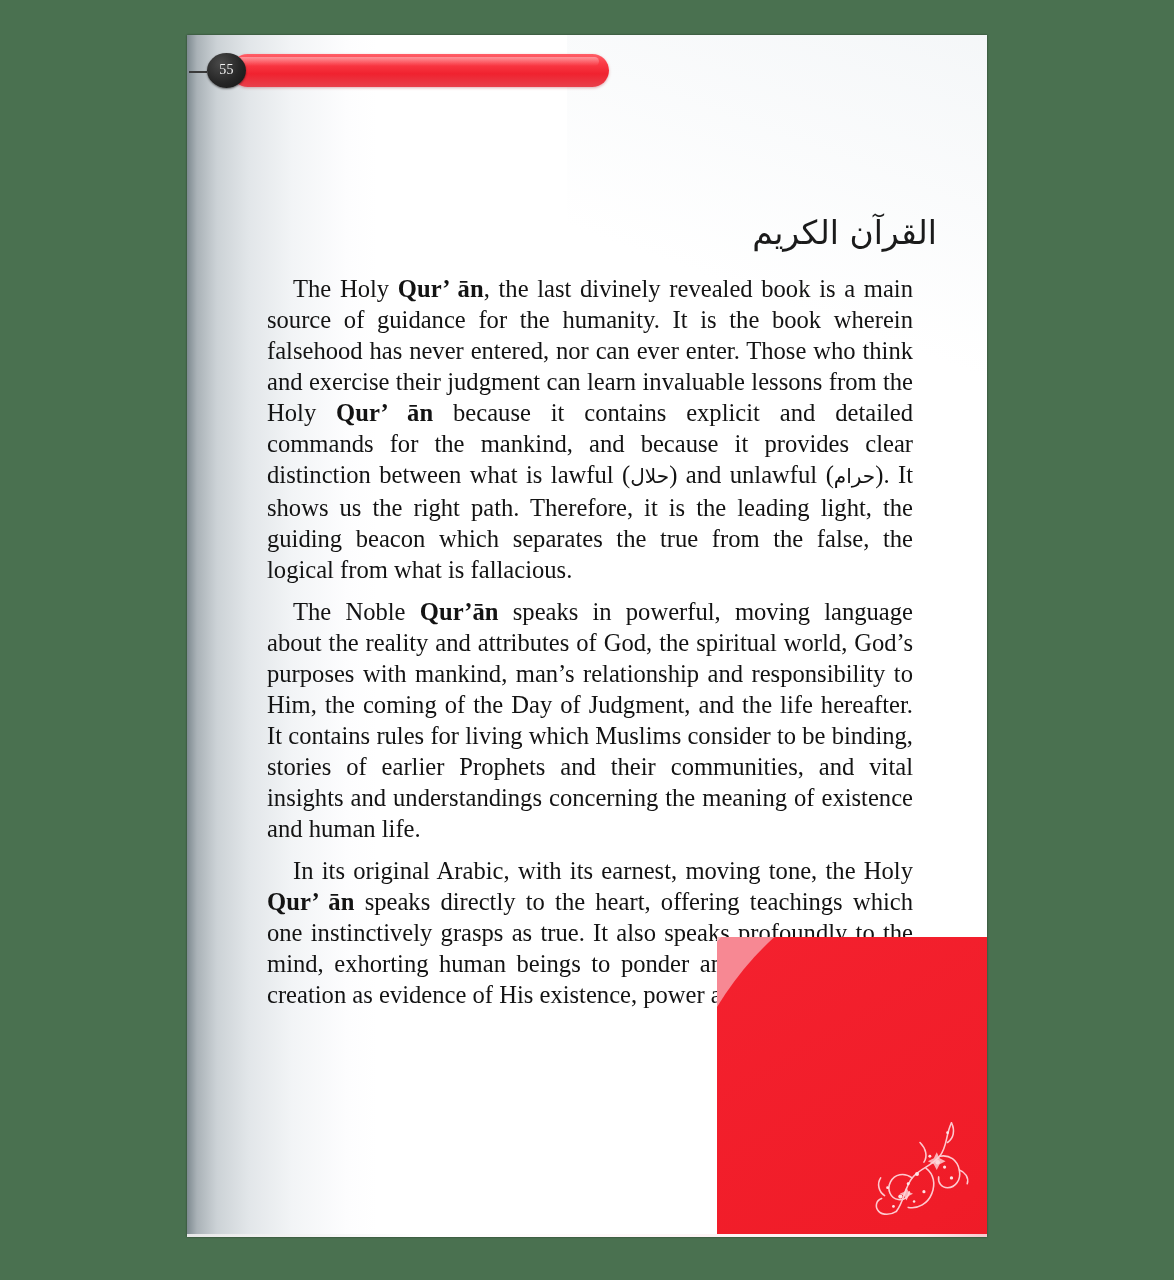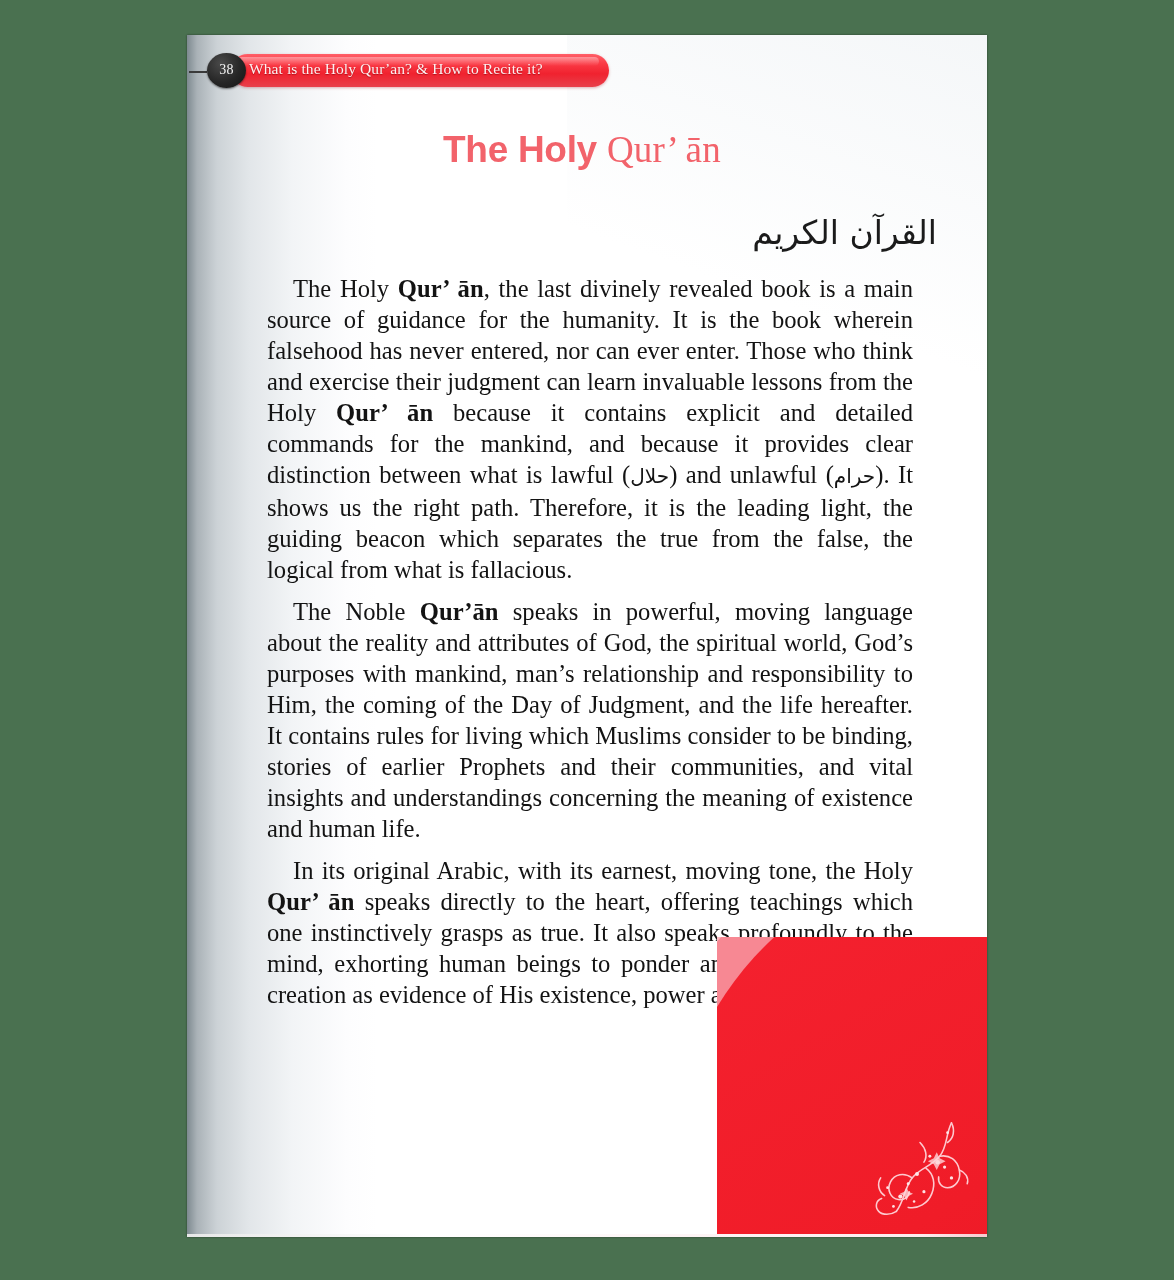--- a/index.html
+++ b/index.html
@@ -235,29 +235,25 @@
 <body>
 
 <div class="page">
 
   <div class="gutter-shadow"></div>
   <div class="paper-sheen"></div>
 
   <div class="header-banner">
     <div class="badge-tail"></div>
     <div class="banner-pill"></div>
-    <div class="banner-text">What is the Holy Qur’an? &amp; How to Recite it?</div>
     <div class="page-badge">
-      <span>38</span>
+      <span>55</span>
     </div>
   </div>
 
-  <div class="title-en">
-    <span class="t-sans">The Holy </span><span class="t-serif">Qur’ ān</span>
-  </div>
 
   <div class="title-ar">القرآن الكريم</div>
 
   <div class="body-text" id="body-text">
       <p>The Holy <span class="qword">Qur’ ān</span>, the last divinely revealed book is a main source of guidance for  the humanity. It is the book wherein falsehood has never entered, nor can ever enter. Those who think and exercise their judgment can learn invaluable lessons from the Holy <span class="qword">Qur’ ān</span> because it contains explicit and detailed commands for the mankind, and because it provides clear distinction between what is lawful (<span class="ar-inline">حلال</span>) and unlawful (<span class="ar-inline">حرام</span>). It shows us the right path. Therefore, it is the leading light, the guiding beacon which separates the true from the false, the logical from what is fallacious.</p>
       <p>The Noble <span class="qword">Qur’ān</span> speaks in powerful, moving language about the reality and attributes of God, the spiritual world, God’s purposes with mankind, man’s relationship and responsibility to Him, the coming of the Day of Judgment, and the life hereafter. It contains rules for living which Muslims consider to be binding, stories of earlier Prophets and their communities, and vital insights and understandings concerning the meaning of existence and human life.</p>
       <p>In its original Arabic, with its earnest, moving tone, the Holy <span class="qword">Qur’ ān</span> speaks directly to the heart, offering teachings which one instinctively grasps as true. It also speaks profoundly to the mind, exhorting human beings to ponder and reflect on God’s creation as evidence of His existence, power and beneficence.</p>
     </div>
 
   <div class="corner-deco">

